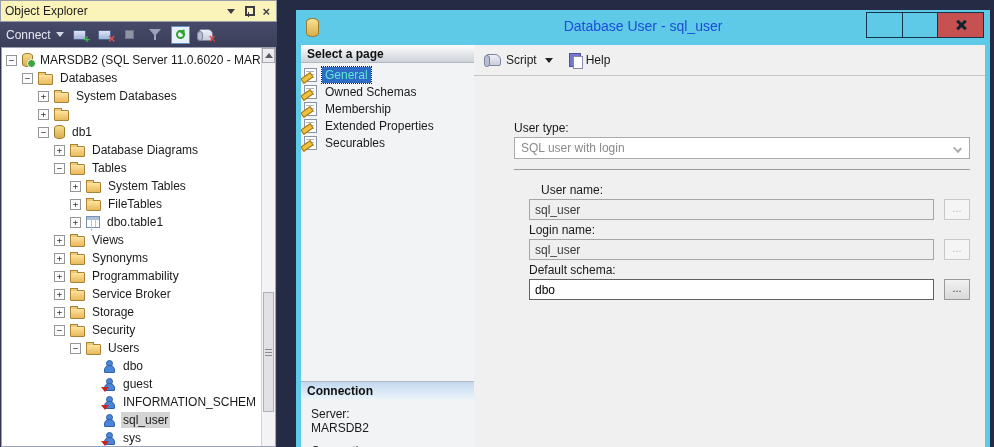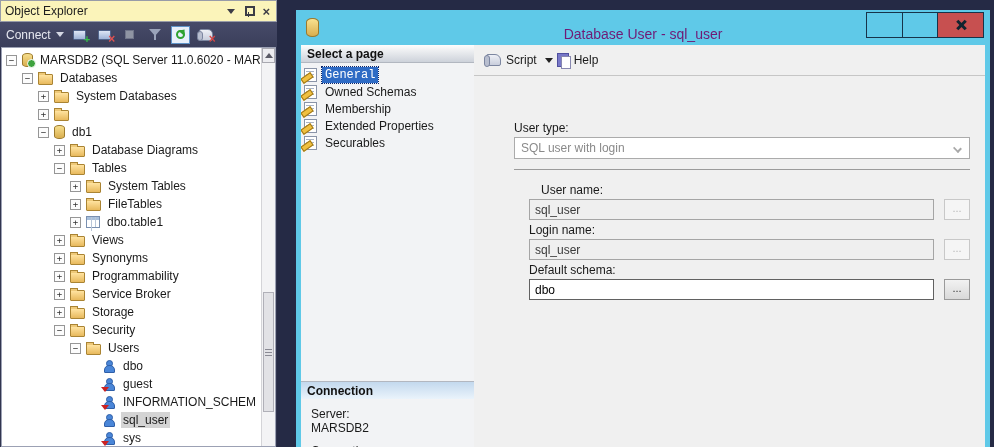--- a/index.html
+++ b/index.html
@@ -62,47 +62,47 @@
   .oe-scrollbar{position:absolute;right:0;top:0;bottom:0;width:14px;background:#f3f3f5;border-left:1px solid #d4d4d8;}
   .sb-up{position:absolute;left:0;top:0;width:13px;height:15px;background:#ececf0;border:1px solid #a8a8b0;display:flex;align-items:center;justify-content:center;}
   .sb-up-arrow{width:0;height:0;border-left:4px solid transparent;border-right:4px solid transparent;border-bottom:5px solid #5a5a66;}
   .sb-thumb{position:absolute;left:1px;top:244px;width:11px;height:120px;background:#e2e2e6;border:1px solid #b0b0b8;display:flex;align-items:center;justify-content:center;}
   .sb-grip{width:7px;height:7px;background:repeating-linear-gradient(#8a8a94 0 1px,transparent 1px 3px);}
 
   
   .dialog{position:absolute;left:296px;top:10px;width:694px;height:437px;background:#5fc9e8;}
   .dlg-titlebar{position:absolute;left:0;top:0;width:100%;height:35px;}
   .dlg-icon{position:absolute;left:10px;top:8px;width:13px;height:19px;background:linear-gradient(#f8e290,#d9ae4f);border:1px solid #9c7a2d;border-radius:6px/4px;}
-  .dlg-title{position:absolute;left:0;right:0;top:8px;text-align:center;font-size:14px;color:#701a75;margin-top:8px;}
+  .dlg-title{position:absolute;left:0;right:0;top:8px;text-align:center;font-size:14px;color:#1d4ed8;}
   .win-controls{position:absolute;right:6px;top:2px;display:flex;border:1px solid #173349;height:26px;}
   .wc{width:35px;display:flex;align-items:center;justify-content:center;border-left:1px solid #173349;background:transparent;}
   .wc:first-child{border-left:none;}
   .wc-close{width:46px;background:#c75050;}
   .wc-close-glyph{position:relative;width:12px;height:12px;}
   .wc-close-glyph::before,.wc-close-glyph::after{content:"";position:absolute;left:5px;top:0;width:3px;height:12px;background:#10242f;}
   .wc-close-glyph::before{transform:rotate(45deg);}
   .wc-close-glyph::after{transform:rotate(-45deg);}
 
   .dlg-body{position:absolute;left:5px;right:5px;top:35px;bottom:0;background:#f0f0f0;overflow:hidden;}
   .dlg-left{position:absolute;left:0;top:0;bottom:0;width:207px;background:#f2f3f5;border-right:1px solid #b5b5b5;overflow:hidden;}
   .pane-header{height:18px;font-size:12px;font-weight:bold;color:#111;padding:2px 0 0 6px;}
   .ph-page{background:linear-gradient(#fdfdfd,#cdd2da);border-bottom:1px solid #b2b7c0;}
   .ph-conn{position:absolute;left:0;right:0;top:336px;background:linear-gradient(#c3d9ee,#eaf3fb);border-top:1px solid #b2b7c0;}
   .pages-list{padding:3px 0 0 3px;}
   .page-item{display:flex;align-items:center;height:17px;font-size:12px;color:#1a1a1a;}
   .picon{position:relative;width:13px;height:14px;background:#fff;border:1px solid #8a94a8;margin-right:5px;flex:none;}
   .picon::before{content:"";position:absolute;left:1px;top:2px;width:8px;height:1px;background:#aab4c4;box-shadow:0 3px 0 #aab4c4,0 6px 0 #aab4c4;}
   .picon::after{content:"";position:absolute;left:-4px;bottom:0;width:10px;height:4px;background:#f0c040;border:1px solid #a07818;transform:rotate(-35deg);}
   .page-label{padding:1px 3px;}
-  .page-label.selected{background:#2e6bc5;color:#ffffff;outline:1px dotted #0a246a;font-family:Liberation Mono, monospace;}
+  .page-label.selected{background:#2e6bc5;color:#5eead4;outline:1px dotted #0a246a;}
   .conn-info{position:absolute;left:0;right:0;top:358px;padding:4px 0 0 10px;font-size:12px;color:#1a1a1a;line-height:14px;}
   .conn-info .row2{margin-top:9px;}
 
   .dlg-main{position:absolute;left:173px;right:0;top:0;bottom:0;background:#f0f0f0;overflow:hidden;}
-  .dlg-toolbar{height:31px;border-bottom:1px solid #c6c6c6;display:flex;align-items:center;padding-left:8px;gap:4px;}
+  .dlg-toolbar{height:31px;border-bottom:1px solid #c6c6c6;display:flex;align-items:center;padding-left:8px;gap:16px;}
   .tool-btn{display:flex;align-items:center;gap:5px;font-size:12px;color:#1a1a1a;}
   .script-icon{position:relative;width:15px;height:12px;background:linear-gradient(#eef0f6,#c9cedc);border:1px solid #7c86a0;border-radius:2px 6px 2px 2px;margin-left:4px;}
   .script-icon::before{content:"";position:absolute;left:-3px;top:0;width:4px;height:10px;background:#b8becf;border:1px solid #7c86a0;border-radius:3px;}
   .tool-chev{width:0;height:0;border-left:4px solid transparent;border-right:4px solid transparent;border-top:5px solid #222;margin-left:3px;}
   .help-icon{position:relative;width:12px;height:14px;background:#7878c8;border:1px solid #5050a0;}
   .help-icon::after{content:"";position:absolute;left:3px;top:2px;width:8px;height:11px;background:#fff;border:1px solid #8888b0;}
 
   .form-area{position:relative;font-size:12px;color:#1a1a1a;}
   .lbl{position:absolute;font-size:12px;color:#1a1a1a;}
   .combo{position:absolute;left:40px;top:61px;width:456px;height:22px;background:#fff;border:1px solid #ababab;display:flex;align-items:center;padding:0 6px;color:#8a8a8a;}

